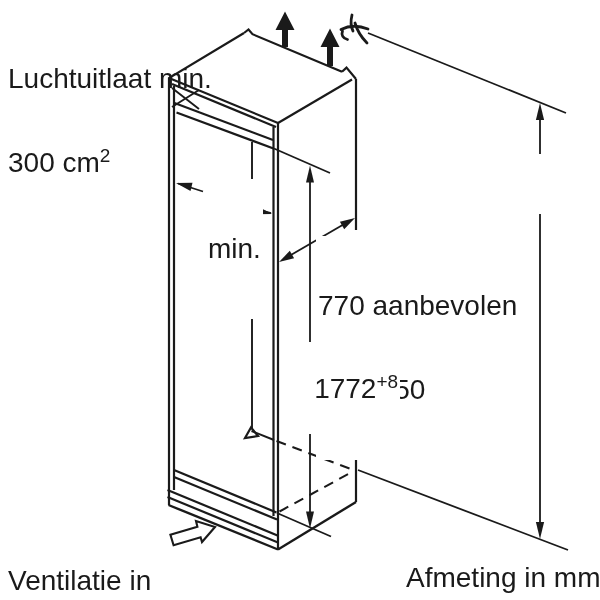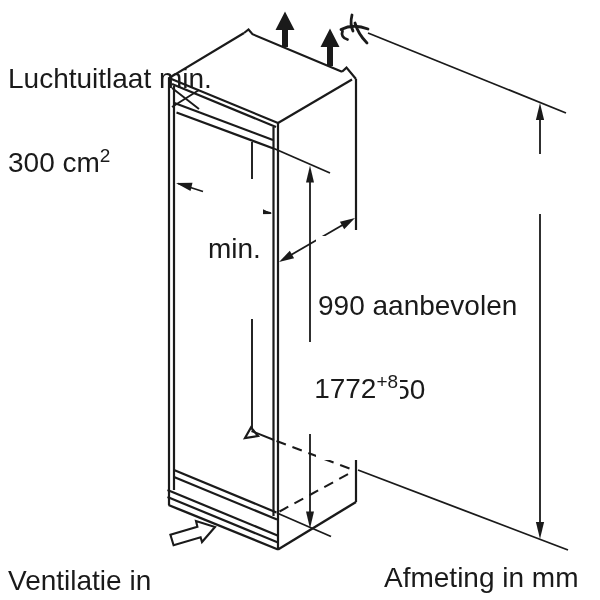--- a/index.html
+++ b/index.html
@@ -108,32 +108,32 @@
   <div class="lbl" style="left:8px;top:9px;">
     <div>Luchtuitlaat min.</div>
     <div><span>300 cm</span><span class="sup">2</span></div>
   </div>
 
   <div class="lbl onwhite" style="left:186px;top:179px;margin-left:20px;">
     <div>min.</div>
   </div>
 
   <div class="lbl onwhite" style="left:316px;top:236px;">
-    <div>990 aanbevolen</div>
+    <div>770 aanbevolen</div>
     <div>min. 550</div>
   </div>
 
   <div class="lbl onwhite" style="left:281px;top:347px;">
     <span>1772</span><span class="sup">+8</span>
   </div>
 
   <div class="lbl" style="left:507px;top:158px;">
   </div>
 
   <div class="lbl" style="left:8px;top:508px;line-height:29px;">
     <div>Ventilatie in</div>
     
     
   </div>
 
-  <div class="lbl" style="left:384px;top:564px;">Afmeting in mm</div>
+  <div class="lbl" style="left:406px;top:564px;">Afmeting in mm</div>
 
 </div>
 
 </body></html>

